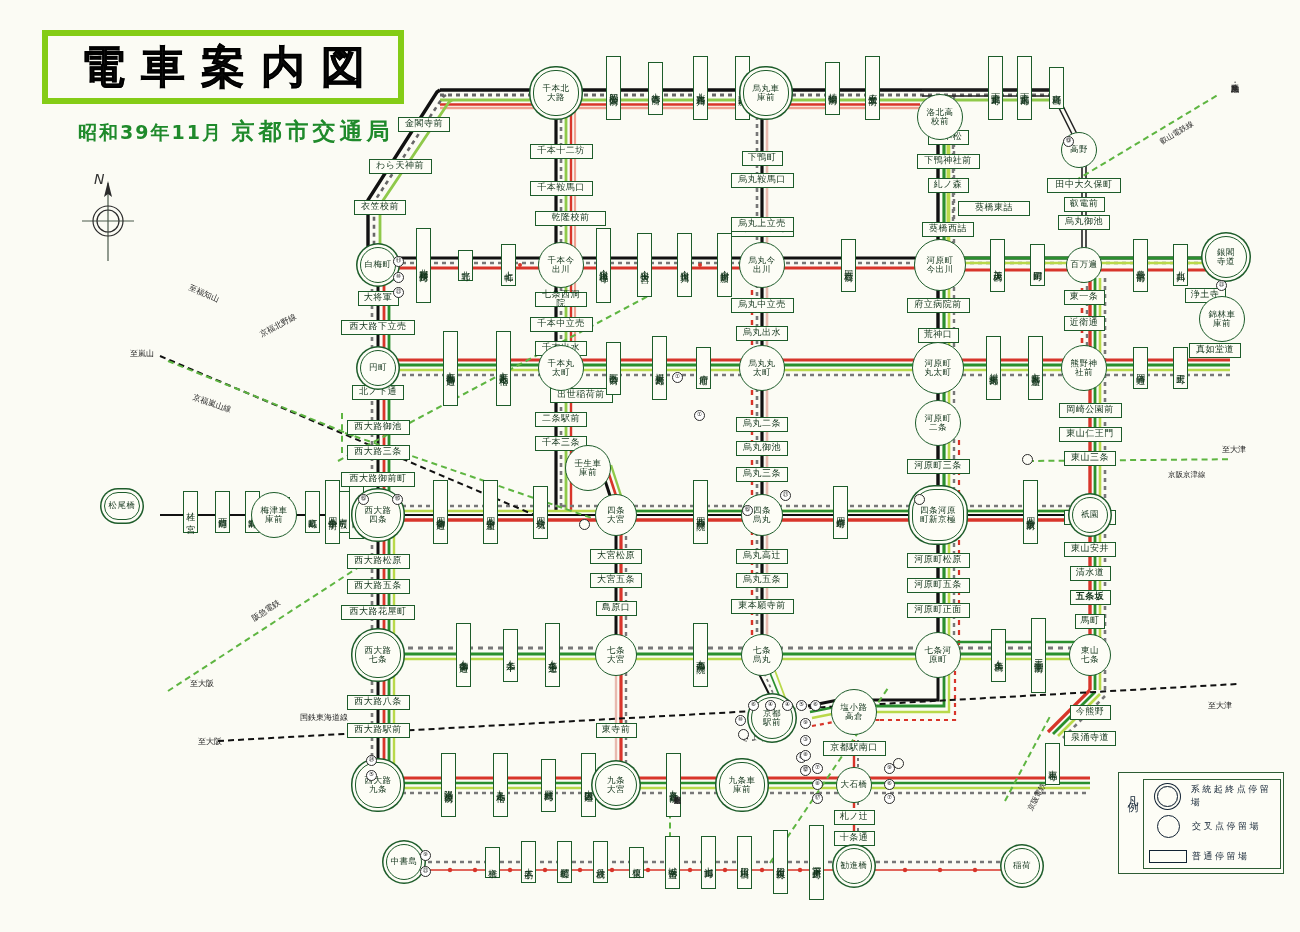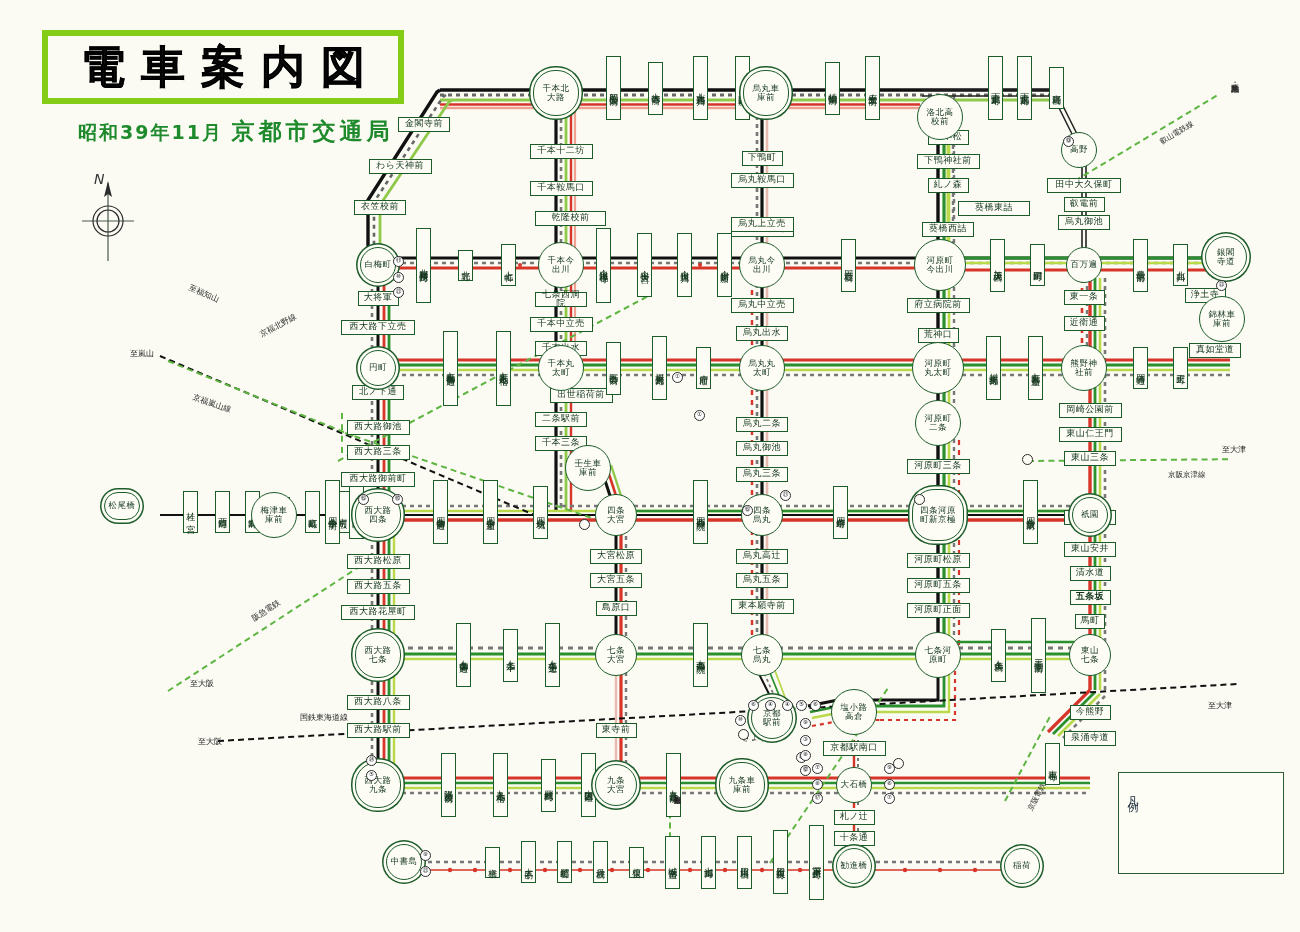--- a/index.html
+++ b/index.html
@@ -336,20 +336,40 @@
 
 <div class="dash-grn" style="left:1005px;top:800px;width:95px;transform:rotate(-62deg);"></div>
 <div class="ko" style="left:1022px;top:792px;transform:rotate(-62deg);font-size:7.5px;">京阪電鉄</div>
 
 <div class="dash-grn" style="left:770px;top:862px;width:210px;transform:rotate(-56deg);"></div>
 
 <div class="ko" style="left:742px;top:732px;font-size:8px;">きょうと</div>
 
 <div class="legend">
   <div class="side">凡例</div>
+  <div class="inner">
+    <div class="row" style="top:2px;">
+      <div class="sym">
+          <div class="lg-c1"></div>
+        </div>
+      <div class="lt">系統起終点停留場</div>
+    </div>
+    <div class="row" style="top:32px;">
+      <div class="sym">
+          <div class="lg-c2"></div>
+        </div>
+      <div class="lt">交叉点停留場</div>
+    </div>
+    <div class="row" style="top:62px;">
+      <div class="sym">
+          <div class="lg-r"></div>
+        </div>
+      <div class="lt">普通停留場</div>
+    </div>
+  </div>
 </div>
 
 <div id="stations">
     <div class="st v" title="船岡公園前" style="width: 15px; height: 64px; left: 605.5px; top: 56px;">船岡公園前</div>
     <div class="st v" title="大徳寺前" style="width: 15px; height: 53px; left: 647.5px; top: 61.5px;">大徳寺前</div>
     <div class="st v" title="北大路堀川" style="width: 15px; height: 64px; left: 692.5px; top: 56px;">北大路堀川</div>
     <div class="st v" title="北大路新町" style="width: 15px; height: 64px; left: 734.5px; top: 56px;">北大路新町</div>
     <div class="circ dbl" title="烏丸車庫前" style="width: 46px; height: 46px; left: 743px; top: 70px;">
       <span>烏丸車<br>庫前</span>
     </div>

